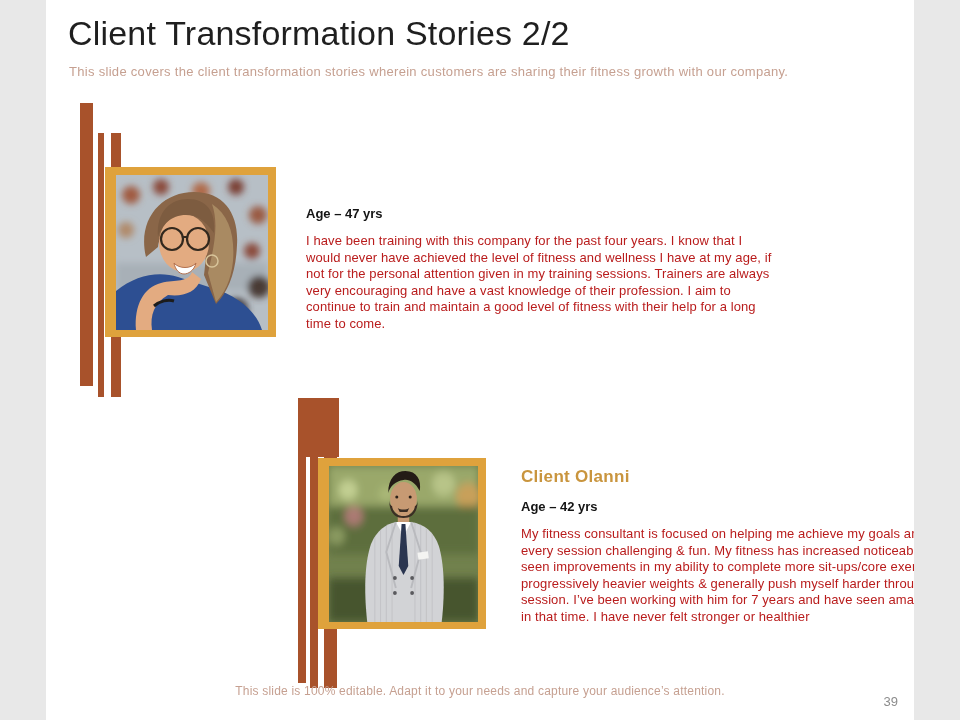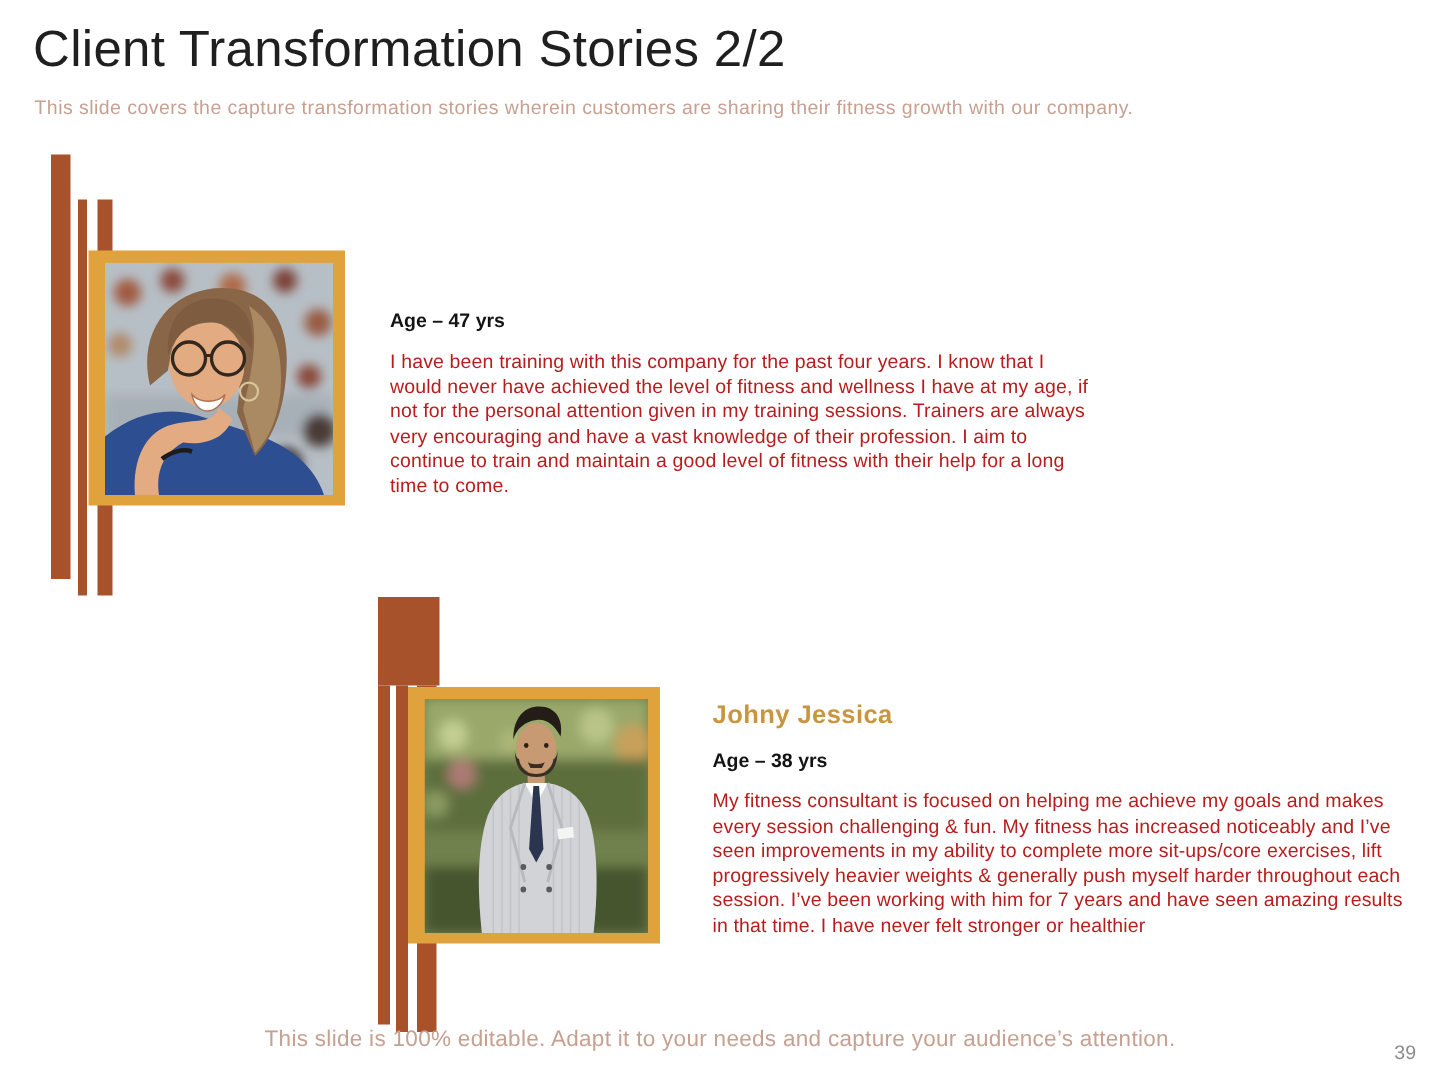--- a/index.html
+++ b/index.html
@@ -1,17 +1,17 @@
 <!DOCTYPE html>
 <html><head>
 <meta charset="utf-8">
 <style>
   html,body { margin:0; padding:0; background:#e8e8e8; }
   .slide {
-    position:relative; width:960px; height:720px; margin:0 auto;
+    position:relative; width:868px; height:720px; margin:0 auto;
     background:#ffffff; overflow:hidden;
     font-family:"Liberation Sans", sans-serif;
   }
   .title {
     position:absolute; left:22px; top:14px; margin:0;
     font-size:34px; font-weight:400; color:#1f1f1f; letter-spacing:0.2px;
   }
   .subtitle {
     position:absolute; left:23px; top:64px; margin:0;
     font-size:13px; color:#c6a091; letter-spacing:0.3px;
@@ -26,33 +26,33 @@
   }
   .client-age {
     position:absolute; font-size:13px; font-weight:700; color:#141414;text-align:center;
   }
   .client-story {
     position:absolute; margin:0; font-size:13px; line-height:16.6px;
     color:#b91c1c; letter-spacing:0.1px;
   }
   .footer {
     position:absolute; left:0; right:0; top:684; top:684px; text-align:center;
-    font-size:15px; color:#c6a091; letter-spacing:0.2px;
+    font-size:12px; color:#c6a091; letter-spacing:0.2px;
   }
   .page-number {
     position:absolute; right:16px; top:694px; font-size:13px; color:#8c8c8c;
   }
 </style>
 </head>
 <body>
 
 <div class="slide">
 
   <h1 class="title">Client Transformation Stories 2/2</h1>
-  <p class="subtitle">This slide covers the capture transformation stories wherein customers are sharing their fitness growth with our company.</p>
+  <p class="subtitle">This slide covers the client transformation stories wherein customers are sharing their fitness growth with our company.</p>
 
   <div class="bar" style="left:34px; top:103px; width:13px; height:283px;"></div>
   <div class="bar" style="left:52px; top:133px; width:6px; height:264px;"></div>
   <div class="bar" style="left:65px; top:133px; width:10px; height:264px;"></div>
 
   <div class="frame" style="left:59px; top:167px; width:171px; height:170px;">
     <div class="photo">
       <svg viewBox="0 0 152 155" preserveAspectRatio="none">
         <defs>
           <filter id="b1" x="-20%" y="-20%" width="140%" height="140%">
@@ -143,20 +143,20 @@
         <ellipse cx="78" cy="33" rx="14" ry="17" fill="#c79a73"></ellipse>
         <path d="M63,33 C63,47 69,52 78,52 C87,52 93,47 93,33 C93,38 91,40 90,40 C89,47 84,50 78,50 C72,50 67,47 66,40 C65,40 63,38 63,33 Z" fill="#3a2d24"></path>
         <path d="M72,42 C75,44 81,44 84,42 L82,46 L74,46 Z" fill="#3a2d24"></path>
         <path d="M62,27 C62,12 70,5 80,5 C92,5 97,14 95,25 C90,16 84,13 78,14 C70,15 64,20 62,27 Z" fill="#241c16"></path>
         <circle cx="71" cy="31" r="1.6" fill="#2a2018"></circle>
           <circle cx="85" cy="31" r="1.6" fill="#2a2018"></circle>
       </svg>
     </div>
   </div>
 
-  <div class="client-name" style="left:475px; top:467px;">Johny Jessica</div>
-  <div class="client-age" style="left:475px; top:499px;">Age – 38 yrs</div>
+  <div class="client-name" style="left:475px; top:467px;">Client Olanni</div>
+  <div class="client-age" style="left:475px; top:499px;">Age – 42 yrs</div>
   <p class="client-story" style="left:475px; top:526px; width:468px;">My fitness consultant is focused on helping me achieve my goals and makes every session challenging &amp; fun. My fitness has increased noticeably and I’ve seen improvements in my ability to complete more sit-ups/core exercises, lift progressively heavier weights &amp; generally push myself harder throughout each session. I’ve been working with him for 7 years and have seen amazing results in that time. I have never felt stronger or healthier</p>
 
   <div class="footer">This slide is 100% editable. Adapt it to your needs and capture your audience’s attention.</div>
   <div class="page-number">39</div>
 
 </div>
 
 </body></html>

